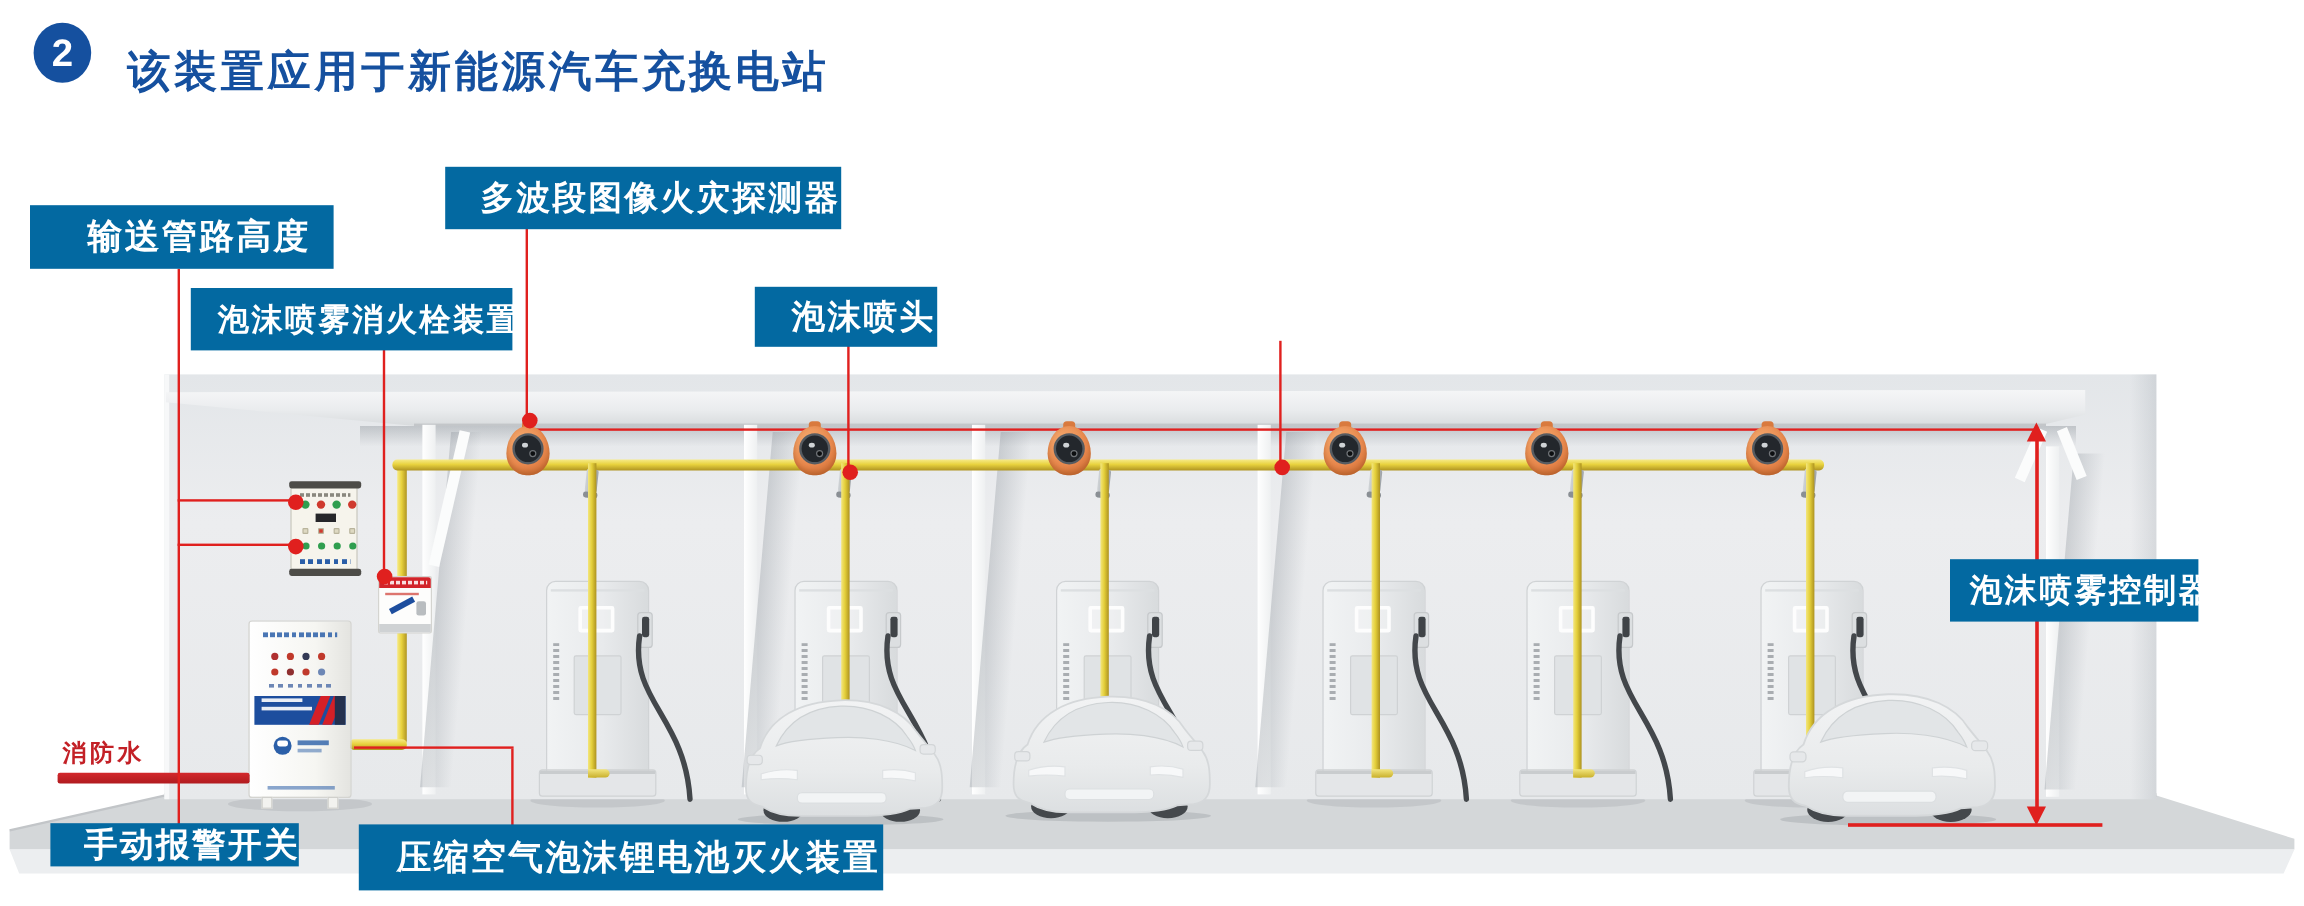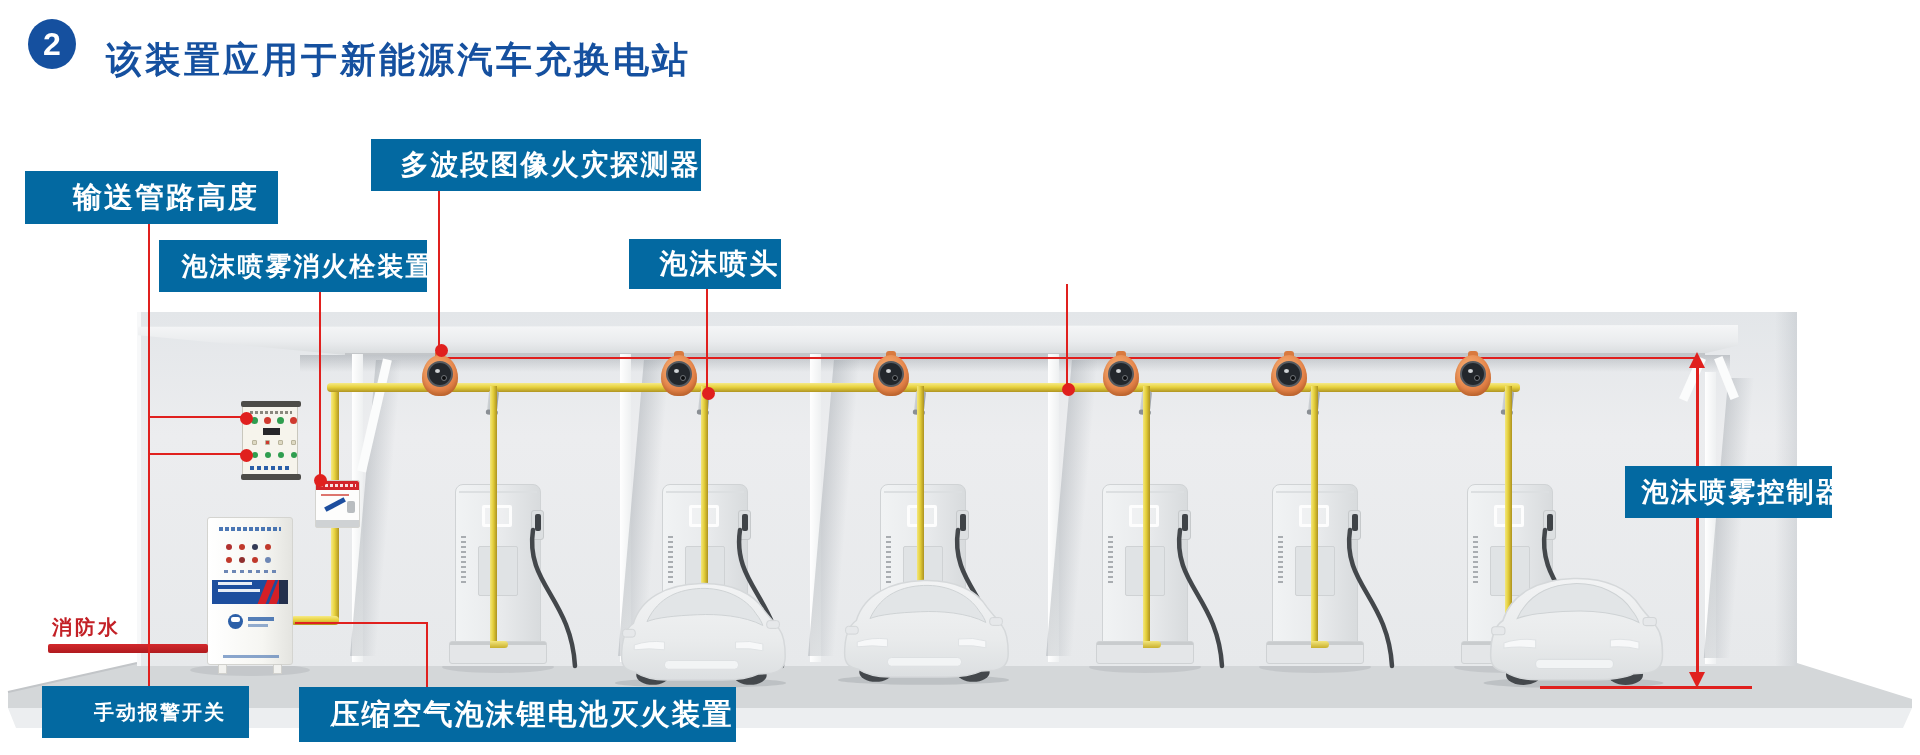--- a/index.html
+++ b/index.html
@@ -135,21 +135,21 @@
 
   
   .callout{position:absolute;background:#0369a1;color:#fff;border-radius:0;font-weight:700;
         display:flex;align-items:center;justify-content:center;letter-spacing:2px;white-space:nowrap;padding-left:29px;}
   #l-controller{left:25px;top:171px;width:253px;height:53px;font-size:29px;}
   #l-hydrant{left:159px;top:240px;width:268px;height:52px;font-size:26px;}
   #l-detector{left:371px;top:139px;width:330px;height:52px;font-size:28px;}
   #l-nozzle{left:629px;top:239px;width:152px;height:50px;font-size:28px;}
   #l-pipeline{left:994px;top:237px;width:147px;height:50px;font-size:28px;}
   #l-height{left:1625px;top:466px;width:207px;height:52px;font-size:27px;}
-  #l-alarm{left:42px;top:686px;width:207px;height:52px;font-size:20px;}
+  #l-alarm{left:42px;top:686px;width:207px;height:36px;font-size:28px;}
   #l-caf{left:299px;top:687px;width:437px;height:55px;font-size:29px;}
 </style>
 </head>
 <body>
 
 <div id="stage">
 
   <svg class="floor" width="1920" height="755">
     <polygon points="8,692 137,663 1797,663 1912,699 1912,708 8,708" fill="#d4d7d9"></polygon>
     <polygon points="8,708 1912,708 1903,728 16,728" fill="#eceef0"></polygon>

